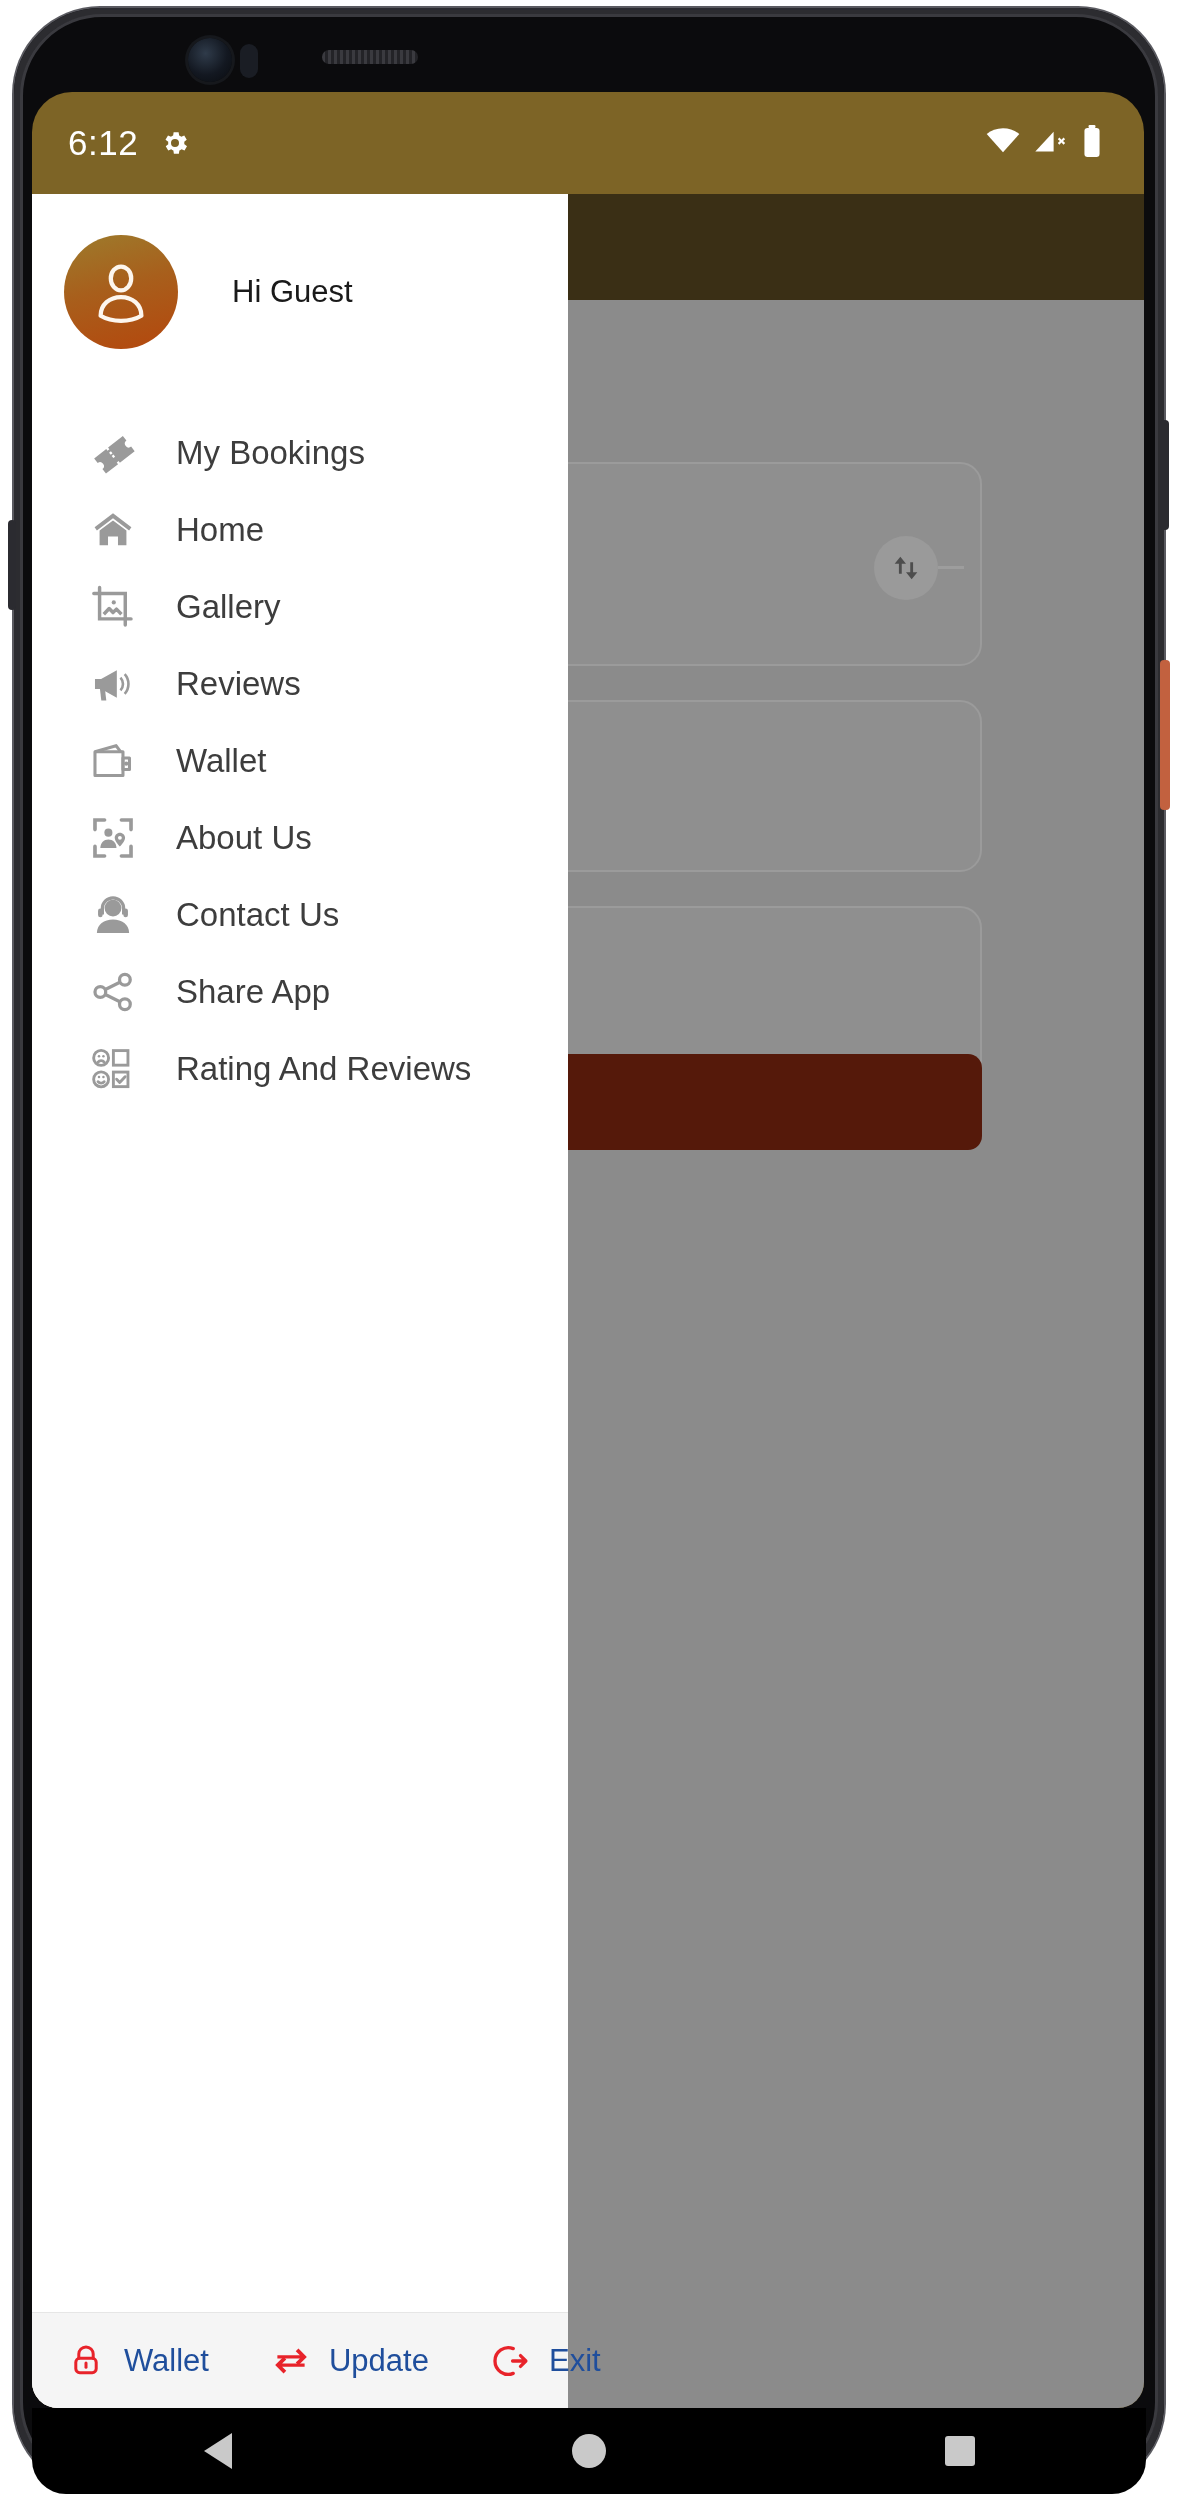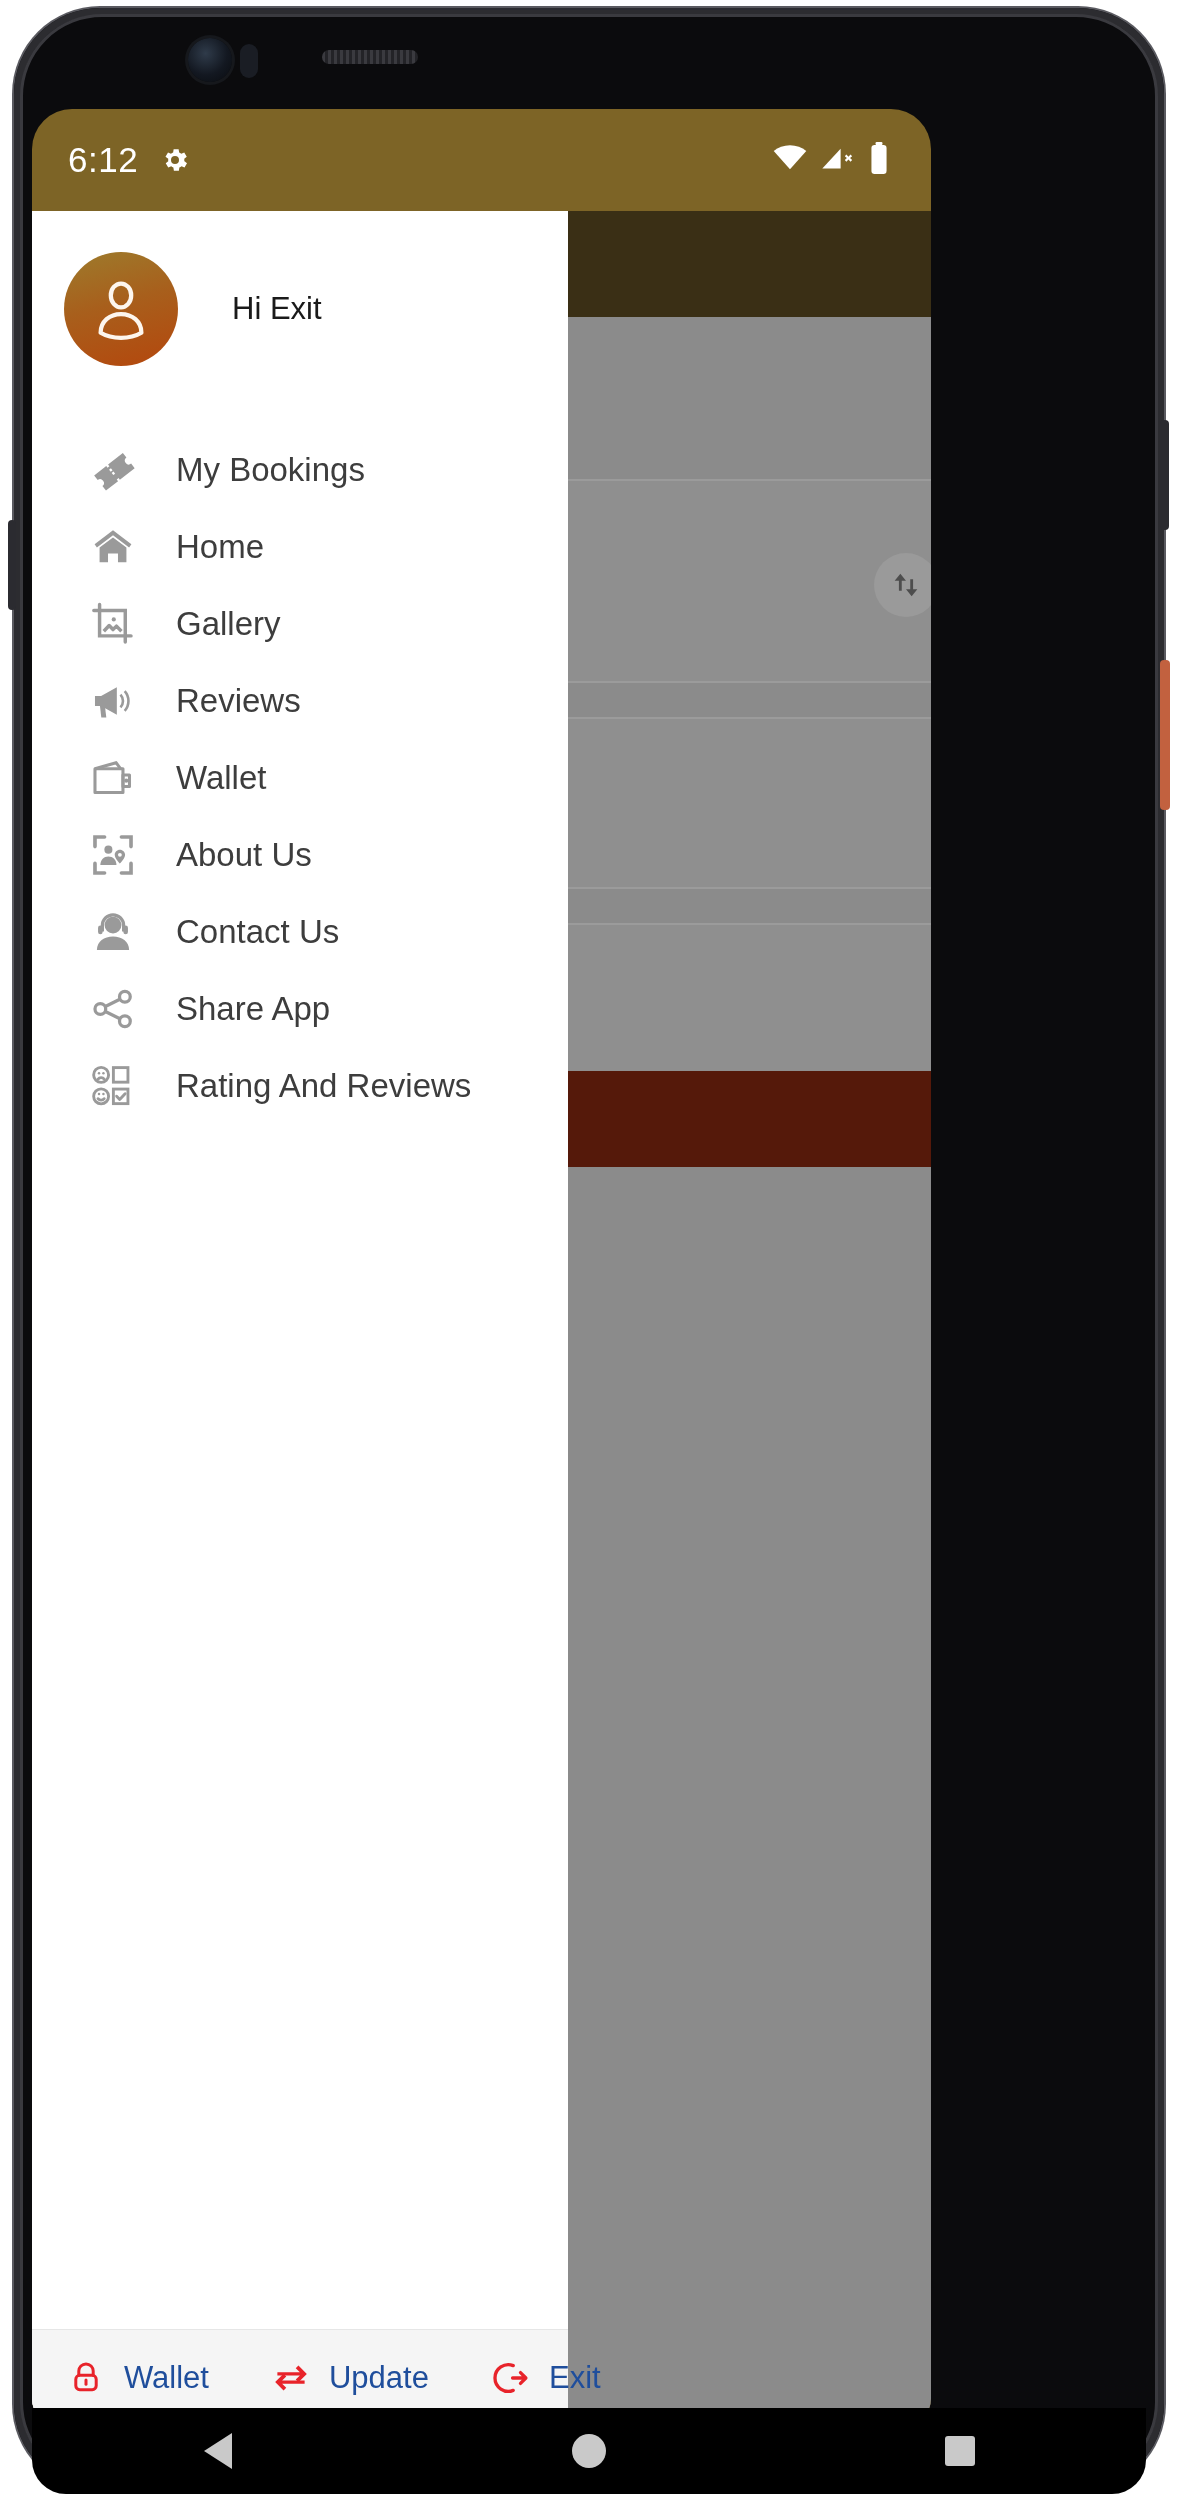--- a/index.html
+++ b/index.html
@@ -53,22 +53,22 @@
   }
   .speaker {
     position: absolute; left: 322px; top: 50px;
     width: 96px; height: 14px; border-radius: 8px;
     background: repeating-linear-gradient(90deg,#3a3a3f 0 3px,#232327 3px 6px);
   }
 
   
   #screen {
     position: absolute;
-    left: 32px; top: 109px;
-    width: 899px; height: 2316px;
+    left: 32px; top: 92px;
+    width: 1112px; height: 2316px;
     background: #7d6426;
     overflow: hidden;
     border-radius: 40px 40px 26px 26px;
   }
 
   
   #status-bar {
     position: absolute; left: 0; top: 0;
     width: 100%; height: 102px;
     display: flex; align-items: center;
@@ -269,21 +269,21 @@
 
     <div id="drawer">
 
       <div id="drawer-header">
         <div id="avatar">
           <svg width="68" height="68" viewBox="0 0 24 24" fill="none" stroke="#fdf6ee" stroke-width="1.5" stroke-linecap="round" stroke-linejoin="round">
             <ellipse cx="12" cy="7.2" rx="3.6" ry="4.2"></ellipse>
             <path d="M4.8 20.4c0-4 3.2-6.6 7.2-6.6s7.2 2.6 7.2 6.6c-2 1.2-4.5 1.8-7.2 1.8s-5.2-.6-7.2-1.8z"></path>
           </svg>
         </div>
-        <div id="greeting">Hi Exit</div>
+        <div id="greeting">Hi Guest</div>
       </div>
 
       <div id="menu-list">
 
         <div class="menu-item">
           <span class="menu-icon">
             <svg width="46" height="46" viewBox="0 0 24 24" fill="#9a9a9a">
               <g transform="rotate(-38 12 12)">
                 <path d="M2.5 8.2h8v1.1h1.2V8.2h9.8v3a2 2 0 000 4v3h-9.8v-1.1H10.5v1.1h-8v-3a2 2 0 000-4v-3z"></path>
                 <rect x="10.5" y="10.6" width="1.2" height="1.4" fill="#ffffff"></rect>

